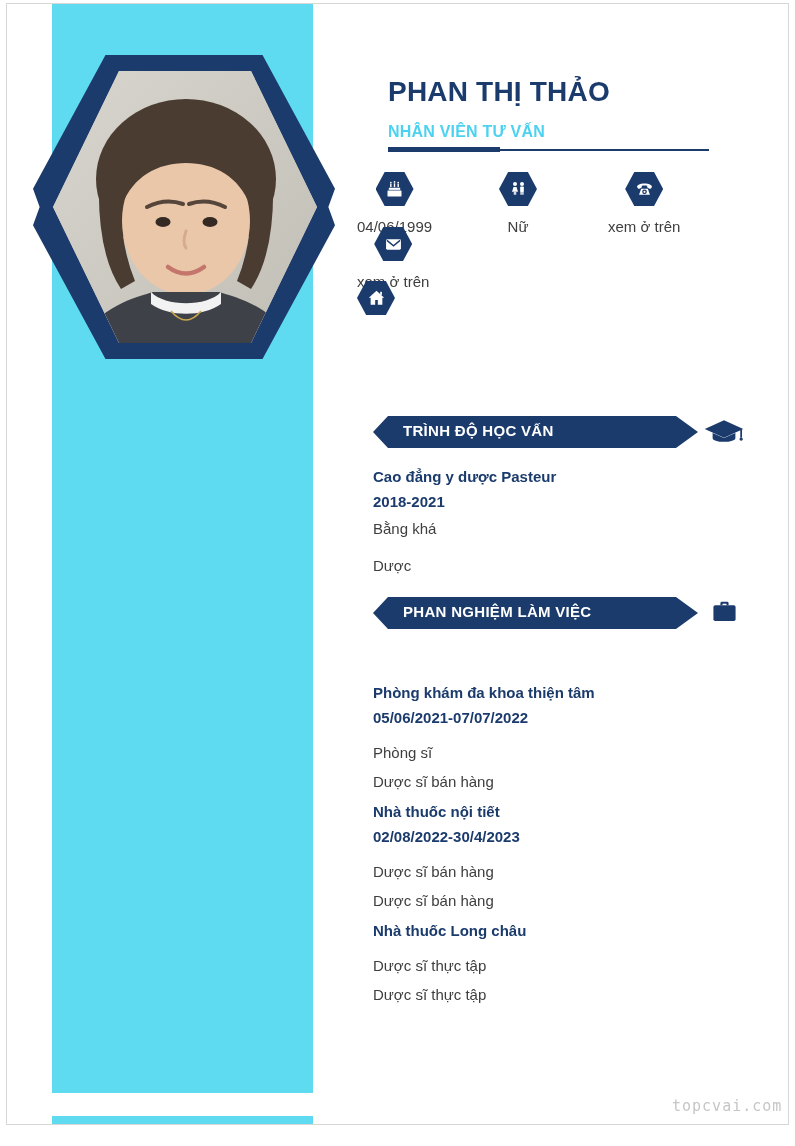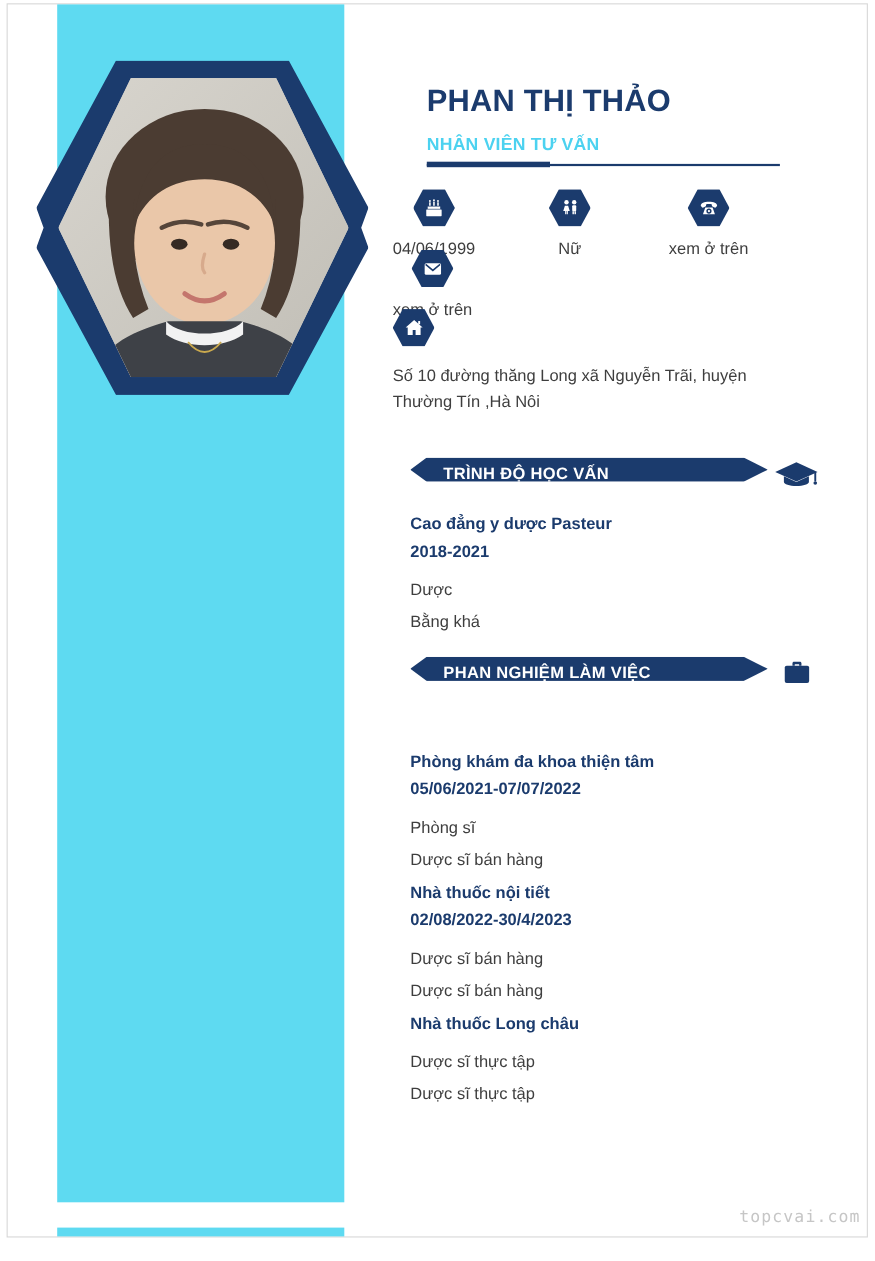--- a/index.html
+++ b/index.html
@@ -35,21 +35,21 @@
   .hex-icon{
     width:38px;height:34px;background:#1b3b6d;flex:0 0 auto;
     clip-path:polygon(24% 0,76% 0,100% 50%,76% 100%,24% 100%,0 50%);
     display:flex;align-items:center;justify-content:center;
   }
   .hex-icon svg{width:21px;height:21px;}
   .contact-label{font-size:15px;color:#3e3e3e;line-height:20px;}
   .contact-label.wrap{width:324px;line-height:24px;margin-top:4px;}
   
   .ribbon{
-    position:absolute;left:373px;width:325px;height:22px;background:#1b3b6d;
+    position:absolute;left:373px;width:325px;height:32px;background:#1b3b6d;
     clip-path:polygon(15px 0,calc(100% - 22px) 0,100% 50%,calc(100% - 22px) 100%,15px 100%,0 50%);
     color:#fff;font-weight:700;font-size:15px;line-height:30px;
     padding-left:30px;box-sizing:border-box;letter-spacing:.3px;
   }
   .side-icon{position:absolute;}
   .side-icon svg{display:block;width:100%;height:100%;}
   
   .entries{position:absolute;left:373px;width:335px;}
   .entry + .entry{margin-top:3px;}
   .eh{margin:0;font-size:15px;font-weight:700;color:#1b3b6d;line-height:25px;}
@@ -156,40 +156,39 @@
   <span class="contact-label">xem ở trên</span>
 </div>
 
 <div class="contact-item top-align" style="left:357px;top:281px;">
   <span class="hex-icon">
     <svg viewBox="0 0 24 24" fill="#ffffff">
       <path d="M12 3.2L3.2 11h2.1v8h5.2v-5.4h3V19h5.2v-8h2.1z"></path>
       <rect x="16.2" y="4.4" width="2" height="3.4"></rect>
     </svg>
   </span>
-  <span class="contact-label wrap">Số 10 đường thăng Long xã Nguyễn Trãi, huyện Thường Tín ,Hà Nôi</span>
 </div>
 
 <div class="ribbon" style="top:416px;">
   <span>TRÌNH ĐỘ HỌC VẤN</span>
 </div>
 <span class="side-icon" style="left:703px;top:419px;width:42px;height:27px;">
   <svg viewBox="0 0 48 30" fill="#1b3b6d">
     <path d="M24 1L2 11l22 10 22-10z"></path>
     <path d="M11 15.5v6c0 2.3 5.8 4.2 13 4.2s13-1.9 13-4.2v-6l-13 5.9z"></path>
     <rect x="42.6" y="11" width="2" height="10" rx="1"></rect>
     <circle cx="43.6" cy="22.5" r="1.9"></circle>
   </svg>
 </span>
 <div class="entries" style="top:464px;">
   <div class="entry">
     <p class="eh">Cao đẳng y dược Pasteur</p>
     <p class="eh">2018-2021</p>
+    <p class="el">Bằng khá</p>
     <p class="el first">Dược</p>
-    <p class="el">Bằng khá</p>
   </div>
 </div>
 
 <div class="ribbon" style="top:597px;">
   <span>PHAN NGHIỆM LÀM VIỆC</span>
 </div>
 <span class="side-icon" style="left:710px;top:597px;width:29px;height:28px;">
   <svg viewBox="0 0 24 24" fill="#1b3b6d">
     <path d="M8.5 7V5.2C8.5 4.5 9 4 9.7 4h4.6c.7 0 1.2.5 1.2 1.2V7h-1.8V5.8h-3.4V7z"></path>
     <rect x="2.5" y="7" width="19" height="13.5" rx="1.5"></rect>

